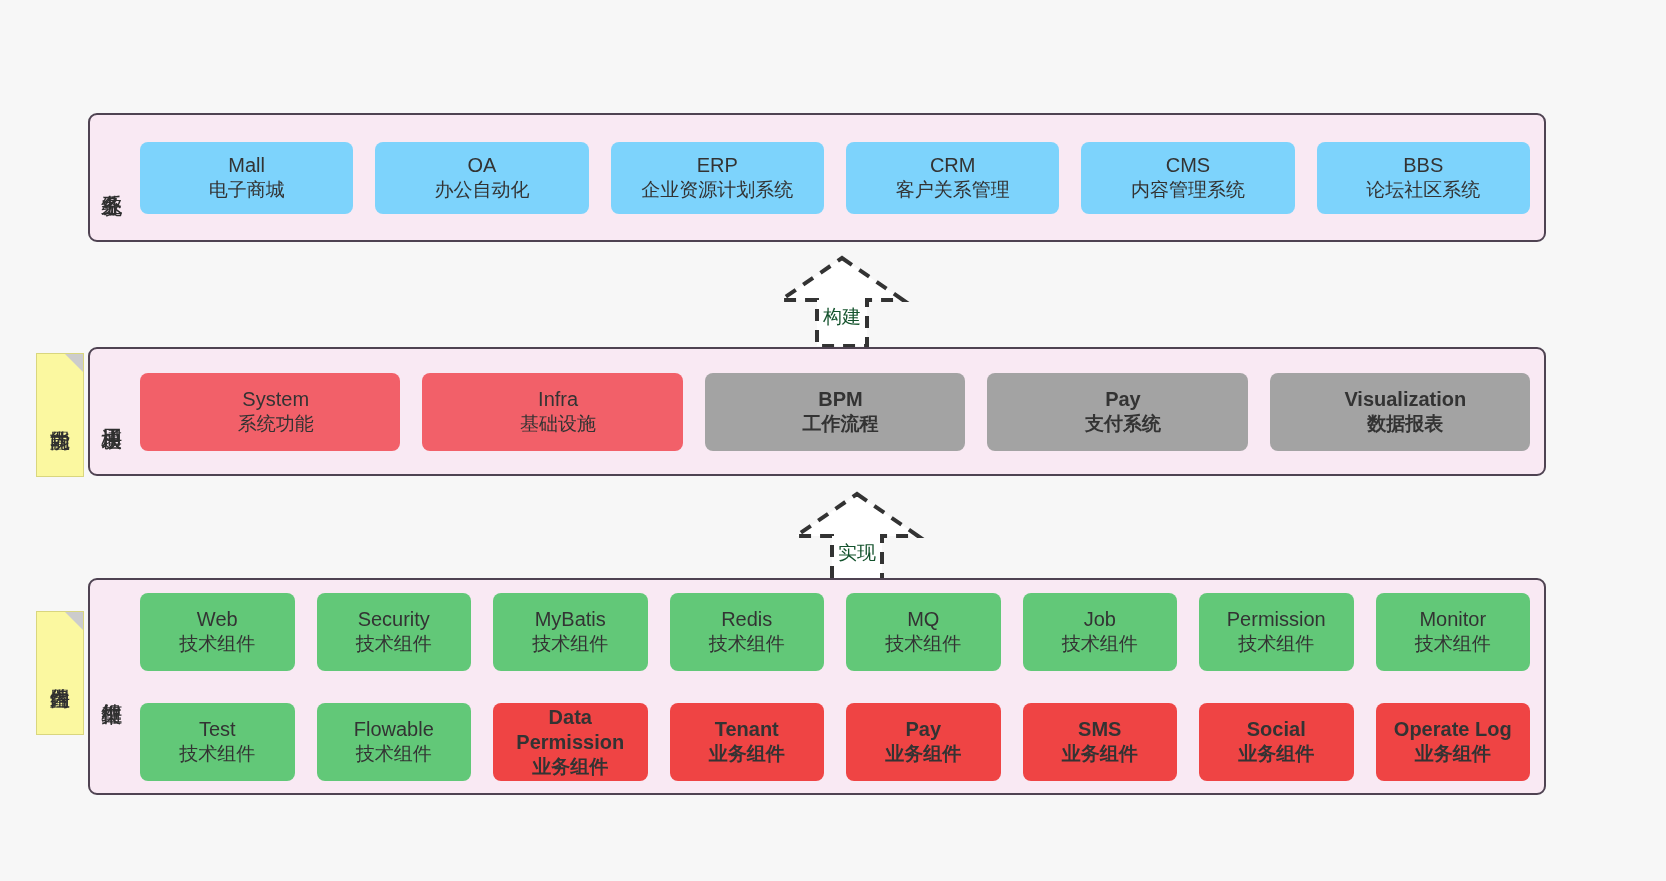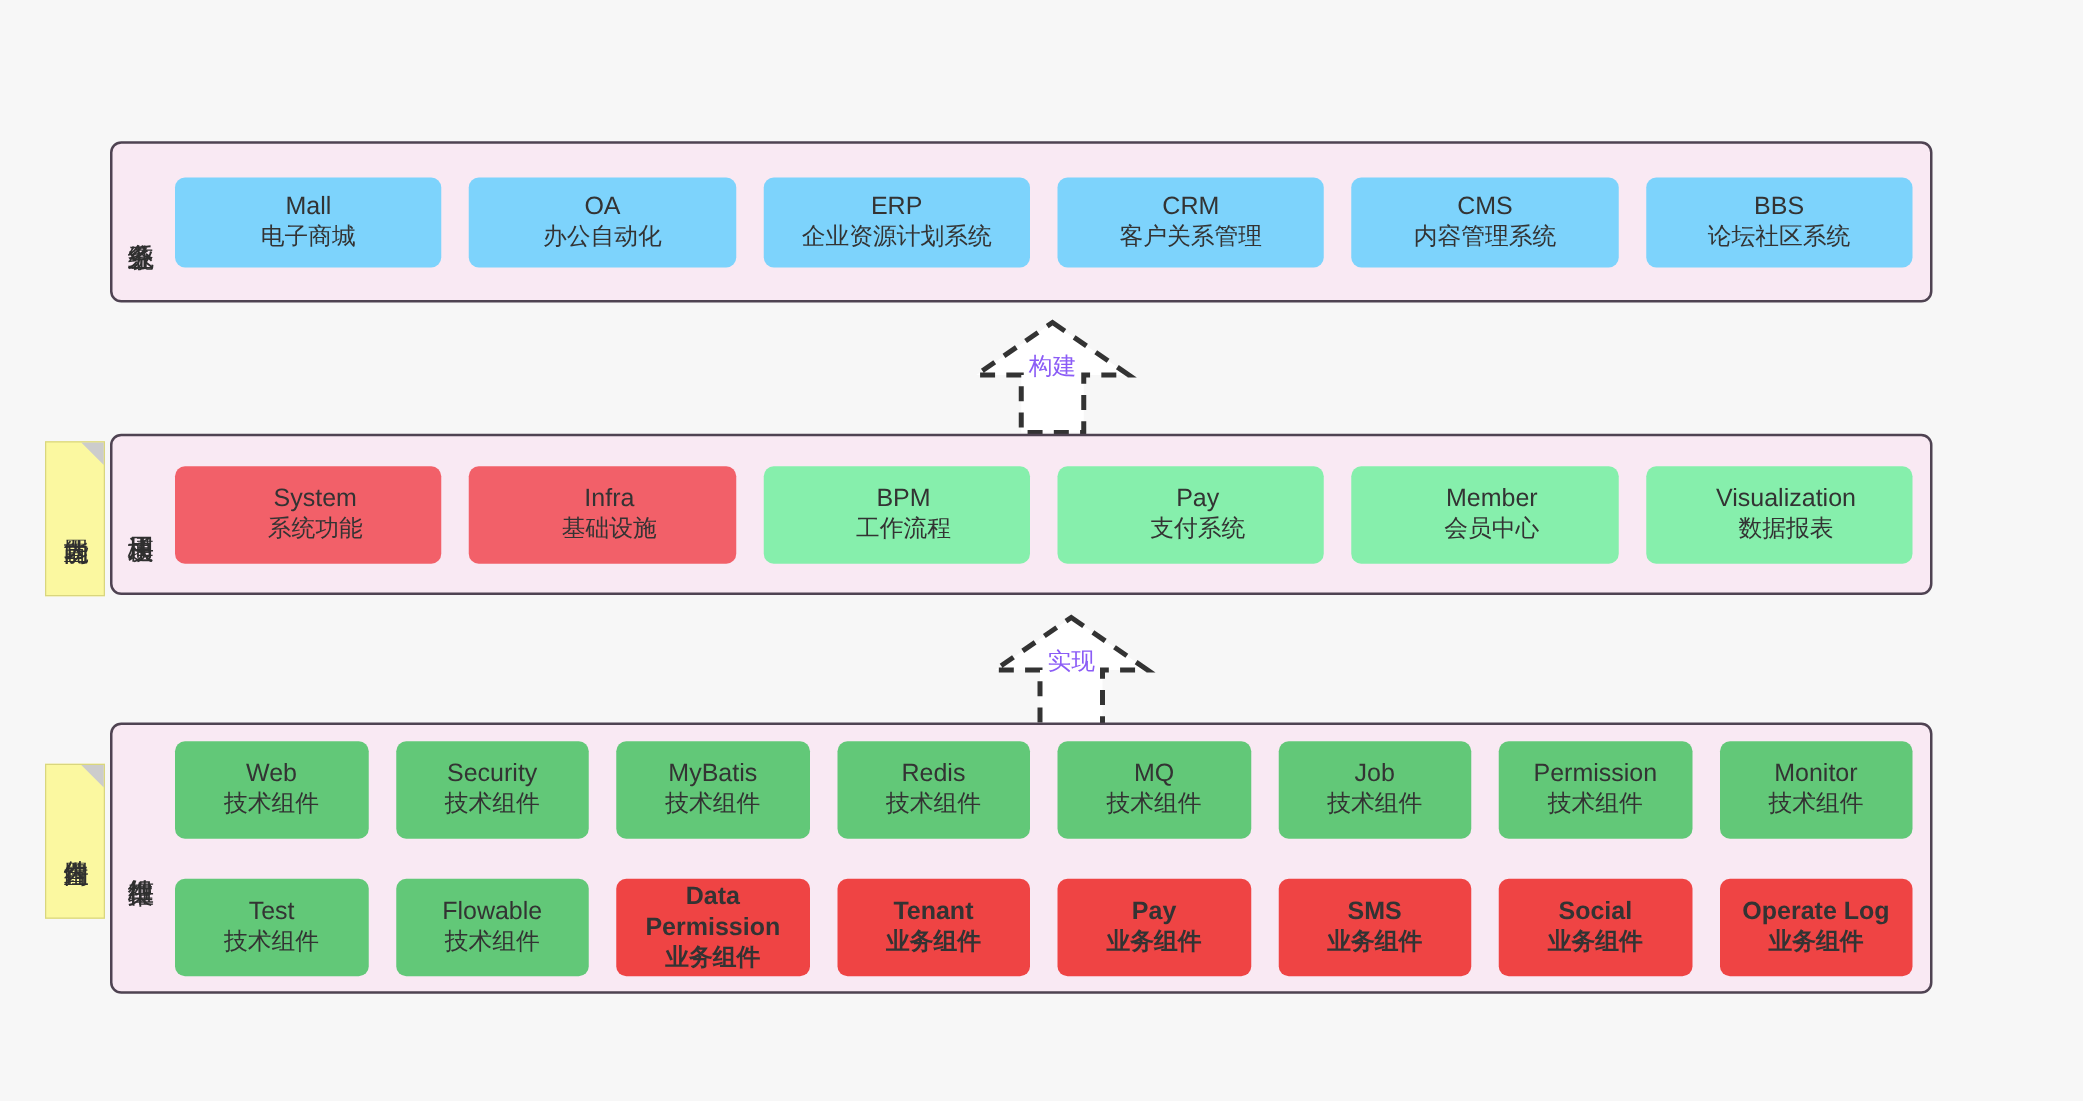--- a/index.html
+++ b/index.html
@@ -89,21 +89,21 @@
 
   
   #layer-common {
     left: 88px;
     top: 347px;
     width: 1458px;
     height: 129px;
   }
   #layer-common .card { height: 78px; padding-left: 11px; }
   .c-red   { background: #f26069; }
-  .c-pink  { background: #86efac; }
+  .c-pink  { background: #a3a3a3; font-weight: bold; }
 
   
   #layer-framework {
     left: 88px;
     top: 578px;
     width: 1458px;
     height: 217px;
   }
   #layer-framework .layer-body { gap: 32px; padding-top: 10px; padding-bottom: 10px;}
   #layer-framework .card { height: 78px; }
@@ -150,25 +150,25 @@
   
   .connector {
     position: absolute;
     width: 170px;
     height: 100px;
   }
   .connector svg { display: block; }
   .connector-label {
     position: absolute;
     left: 0;
-    top: 28px;
+    top: 52px;
     width: 170px;
     text-align: center;
     font-size: 19px;
-    color: #8b5cf6;
+    color: #14532d;
     pointer-events: none;
   }
   #connector-build { left: 757px; top: 252px; }
   #connector-impl  { left: 772px; top: 488px; }
 </style>
 </head>
 <body>
 
 <div id="canvas">
 
@@ -225,24 +225,20 @@
         </div>
         <div class="card c-pink">
           <span class="en">BPM</span>
           <span class="cn">工作流程</span>
         </div>
         <div class="card c-pink">
           <span class="en">Pay</span>
           <span class="cn">支付系统</span>
         </div>
         <div class="card c-pink">
-          <span class="en">Member</span>
-          <span class="cn">会员中心</span>
-        </div>
-        <div class="card c-pink">
           <span class="en">Visualization</span>
           <span class="cn">数据报表</span>
         </div>
       </div>
     </div>
   </div>
 
   <div class="connector" id="connector-impl">
     <svg width="170" height="100" viewBox="0 0 170 100">
       <path d="M85 6 L146 48 L110 48 L110 94 L60 94 L60 48 L24 48 Z" fill="#ffffff" stroke="#333333" stroke-width="4" stroke-dasharray="12 9" stroke-linejoin="miter"></path>

